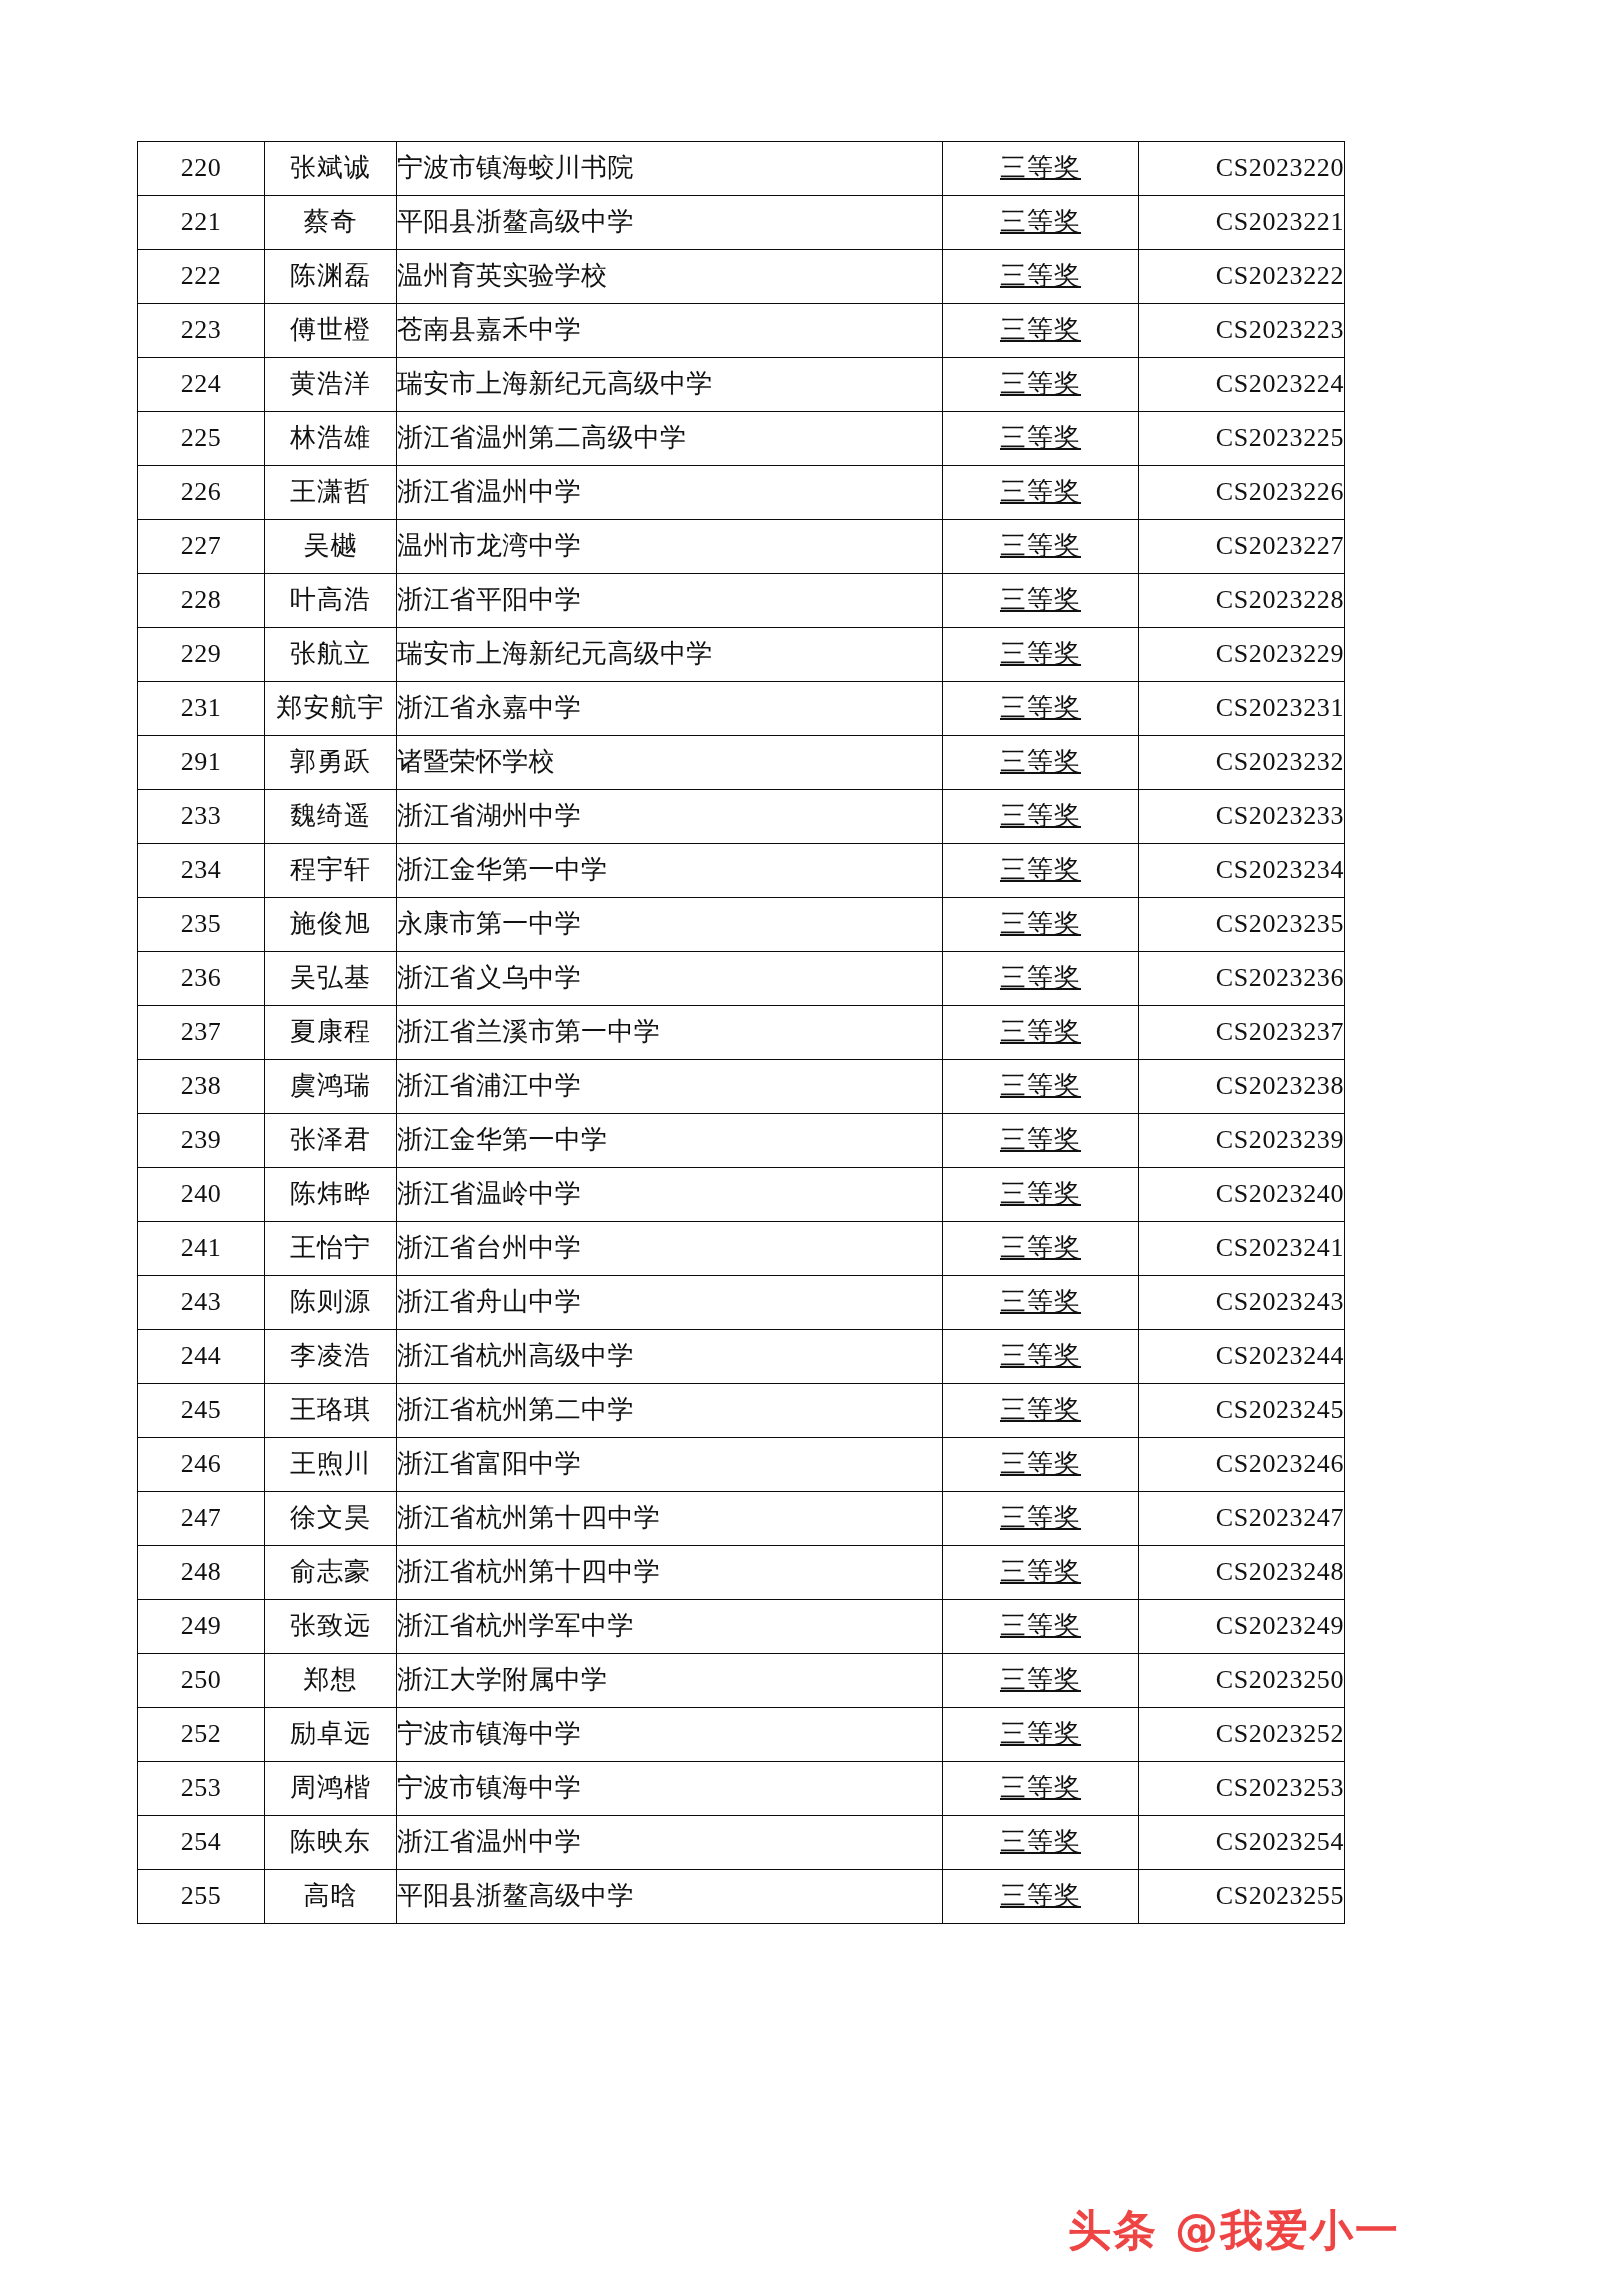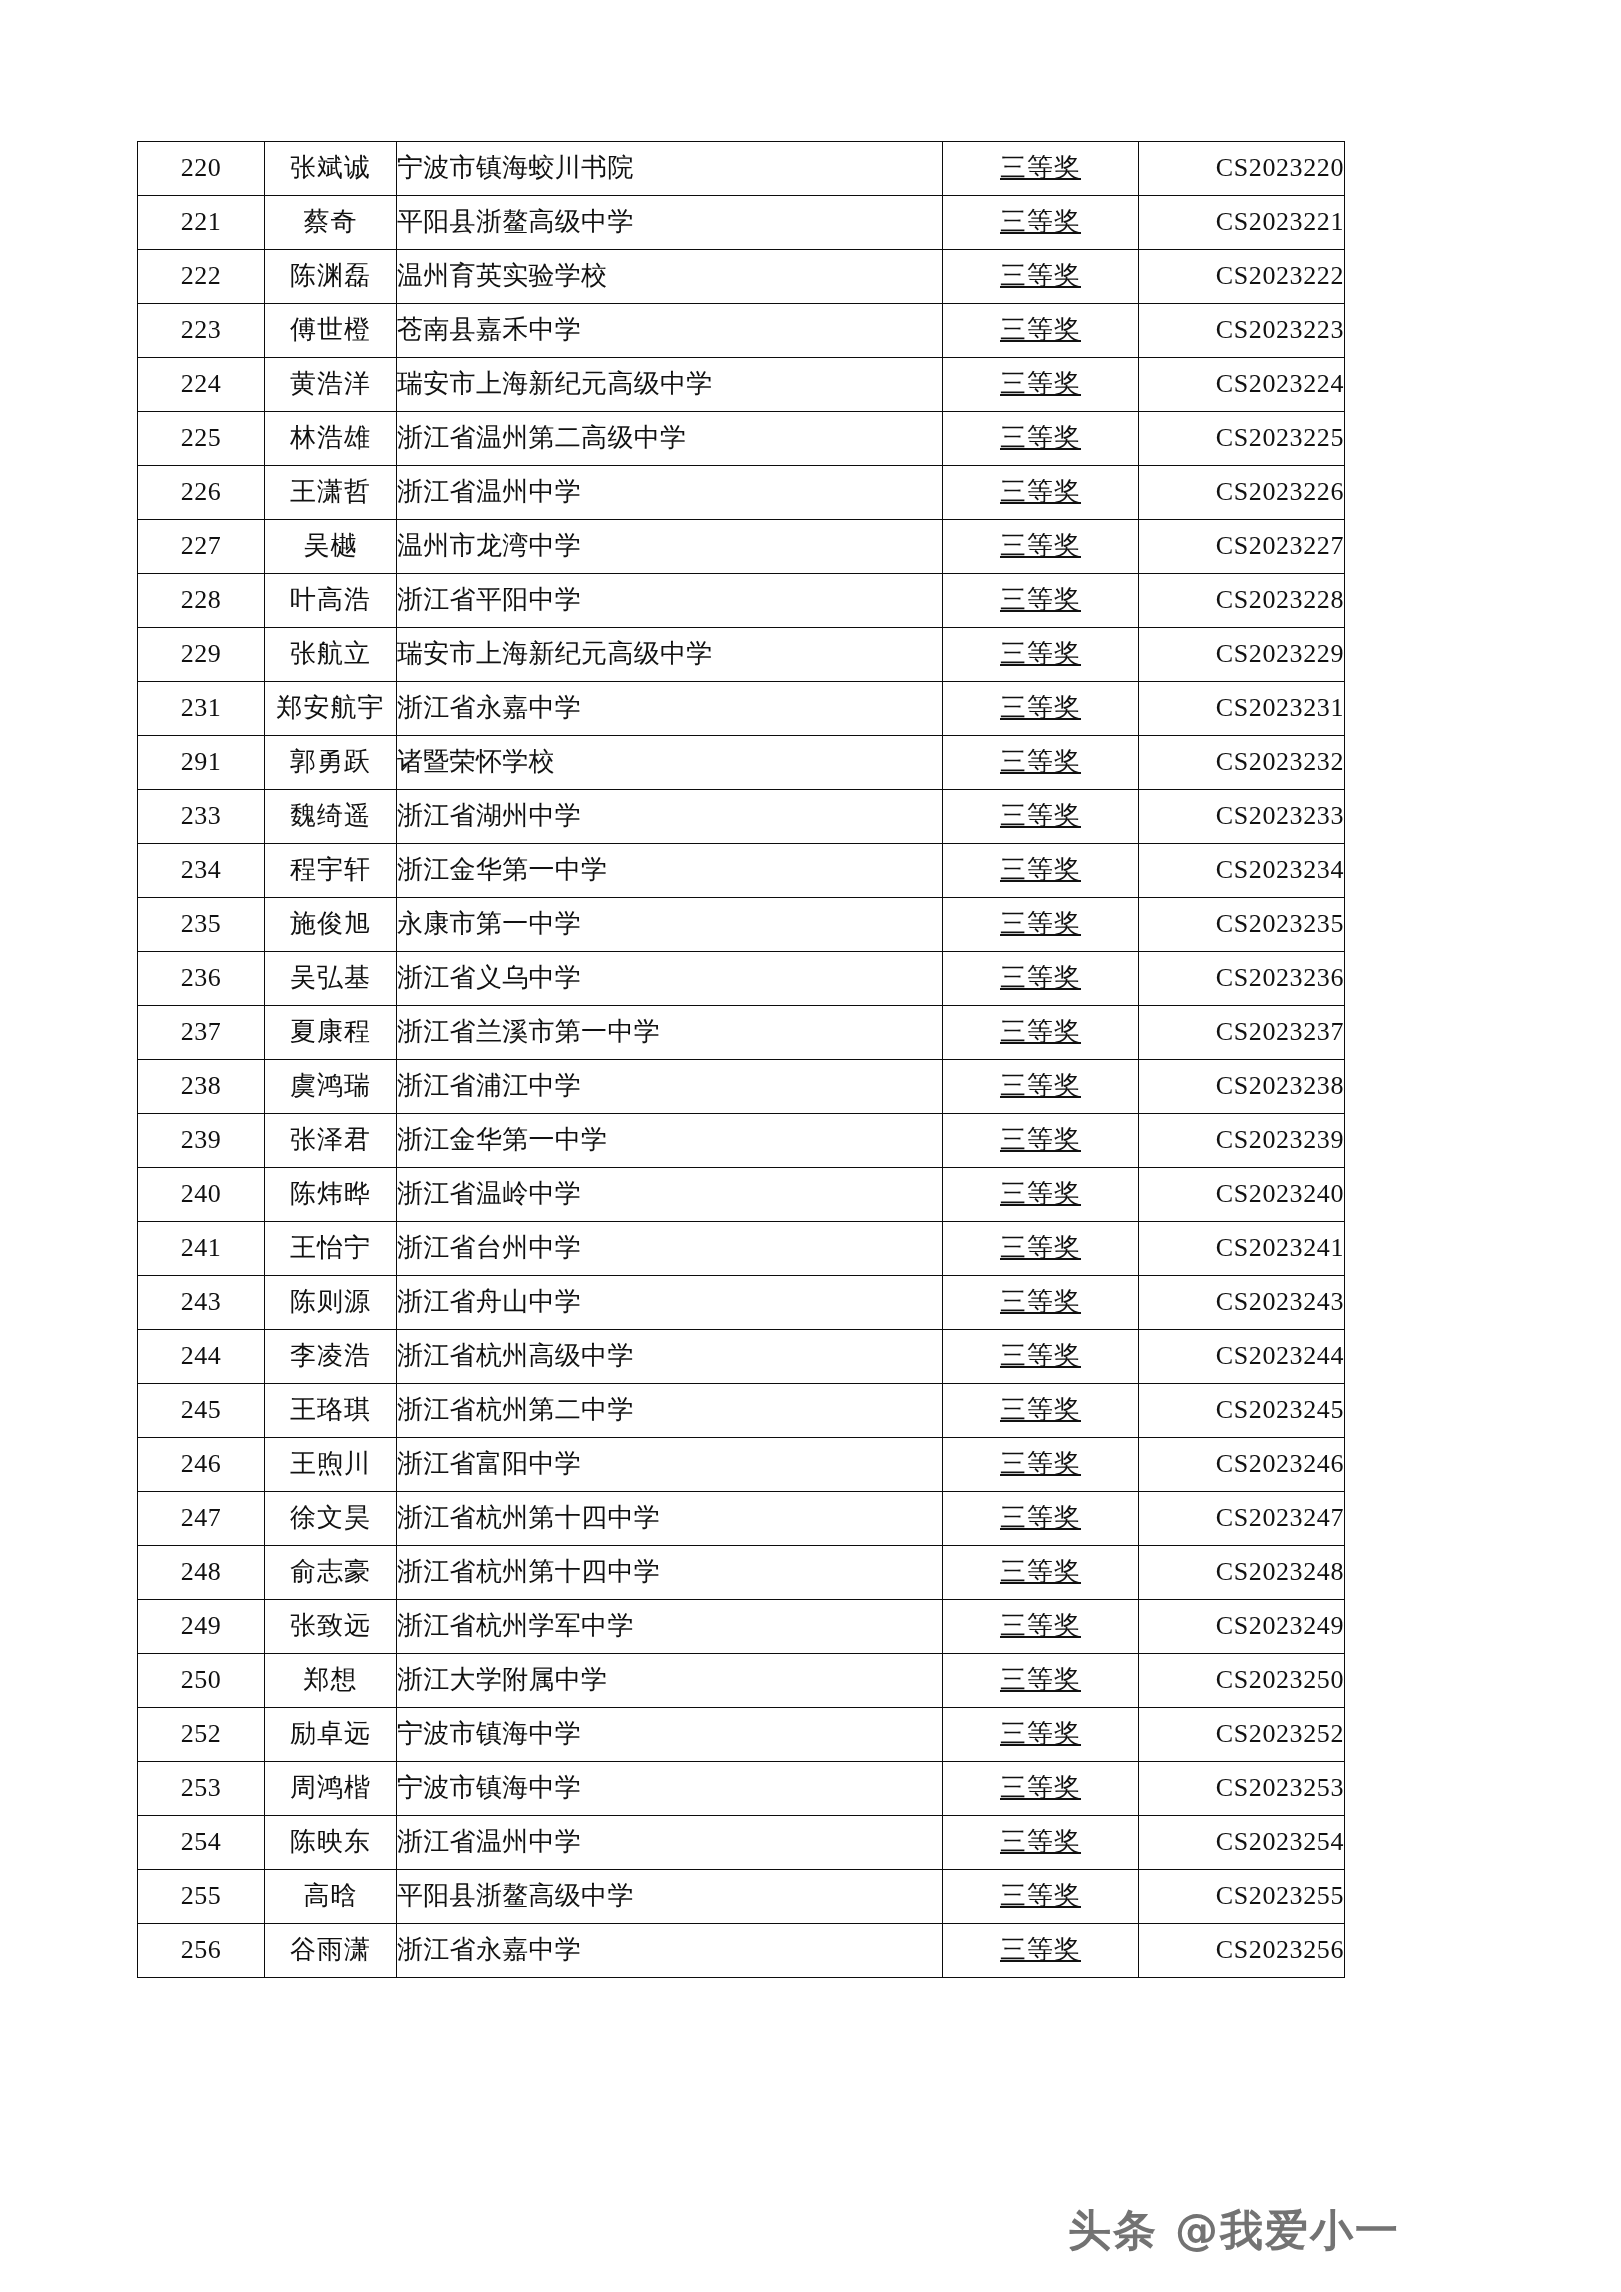--- a/index.html
+++ b/index.html
@@ -77,21 +77,21 @@
     text-align: right;
     letter-spacing: 0.6px;
   }
 
   .watermark {
     position: absolute;
     right: 35px;
     bottom: 33px;
     font-size: 43px;
     font-weight: bold;
-    color: #737373;
+    color: #ef4444;
     font-family: "DejaVu Sans", "Liberation Sans", sans-serif;
     letter-spacing: 2px;
     text-shadow: 2px 2px 0 #ffffff, -1px -1px 0 #ffffff;
     white-space: nowrap;
   }
 </style>
 </head>
 <body>
 
 <div class="page">
@@ -330,27 +330,20 @@
             <td class="award">三等奖</td>
             <td class="code">CS2023254</td>
           </tr>
           <tr>
             <td class="rank">255</td>
             <td class="name">高晗</td>
             <td class="school">平阳县浙鳌高级中学</td>
             <td class="award">三等奖</td>
             <td class="code">CS2023255</td>
           </tr>
-          <tr>
-            <td class="rank">256</td>
-            <td class="name">谷雨潇</td>
-            <td class="school">浙江省永嘉中学</td>
-            <td class="award">三等奖</td>
-            <td class="code">CS2023256</td>
-          </tr>
         </tbody>
     </table>
   </div>
 
   <div class="watermark">头条 @我爱小一</div>
 
 </div>
 
 
 </body></html>

